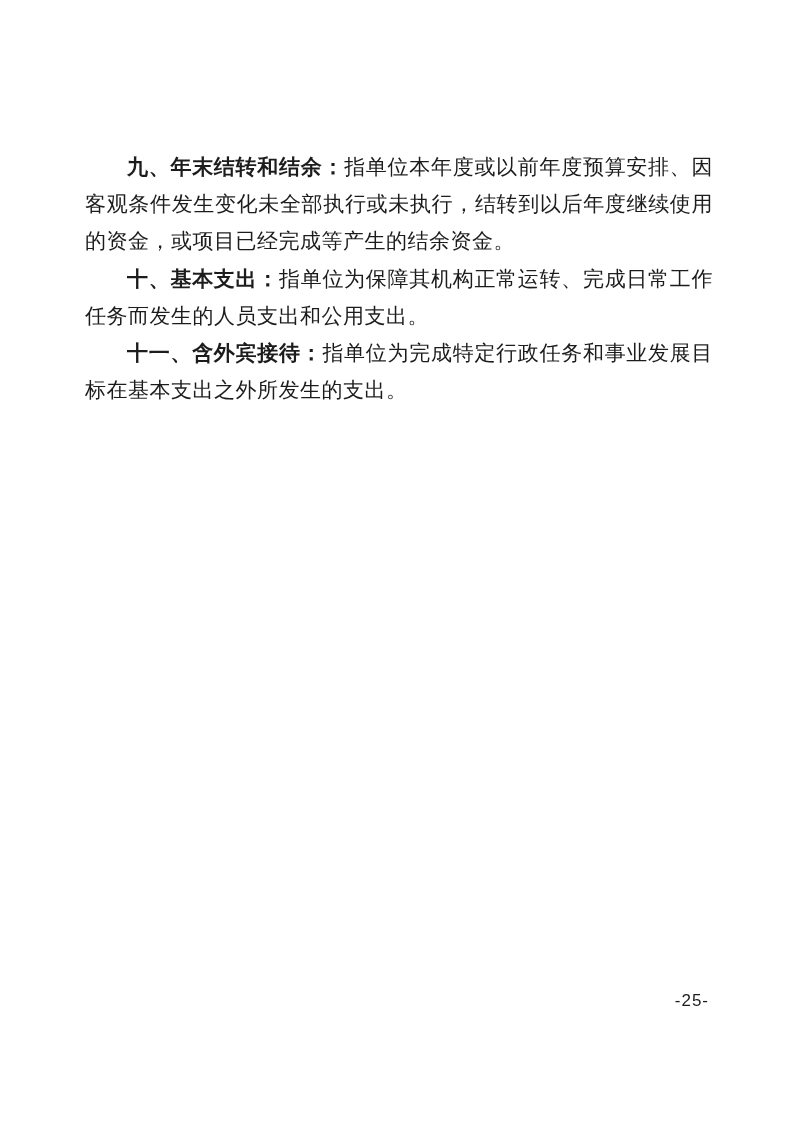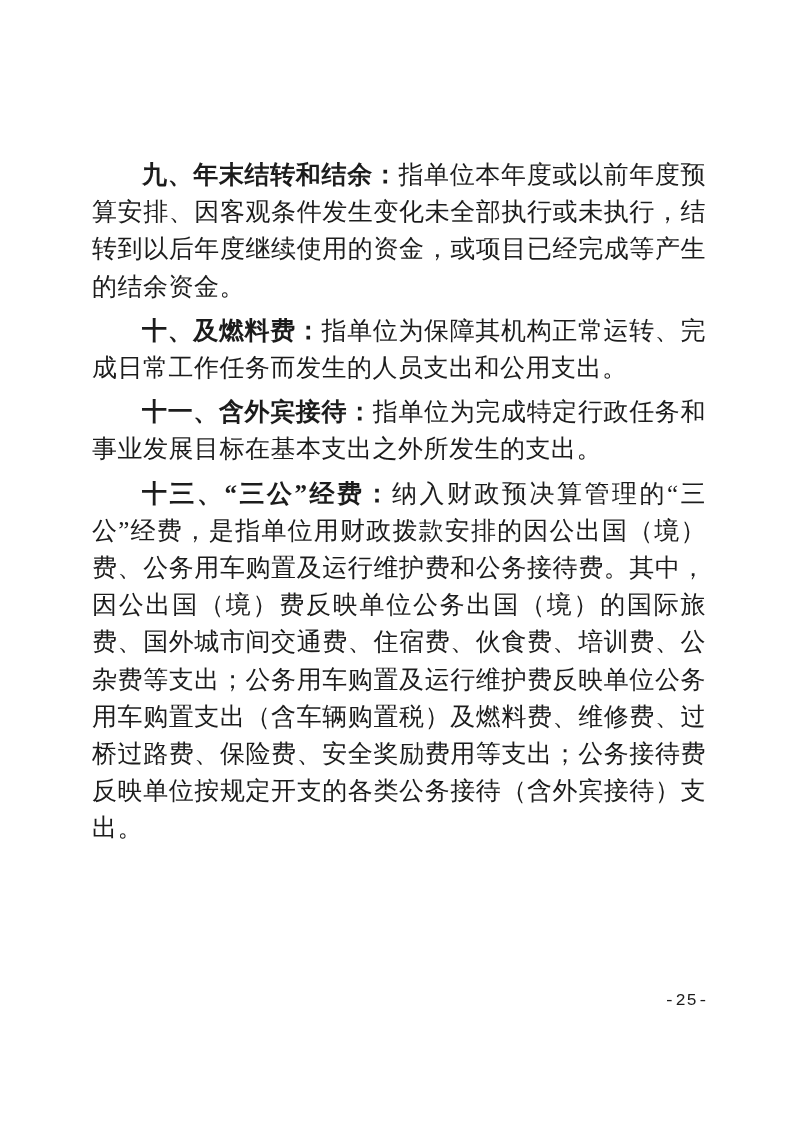--- a/index.html
+++ b/index.html
@@ -20,46 +20,45 @@
     inset: 0;
     background: #ffffff;
   }
   .content {
     position: absolute;
     top: 149px;
     left: 85px;
     width: 628px;
   }
   .content p {
-    margin: 7px;
+    margin: 0;
     padding: 0;
-    font-size: 25px;
+    font-size: 21px;
     line-height: 37.2px;
     text-align: justify;
     text-indent: 2em;
     letter-spacing: 0.5px;
     word-break: break-all;
   }
   .content p .lead {
     font-weight: 700;
   }
   .pagenum {
     position: absolute;
     top: 991px;
     right: 84px;
     font-size: 17px;
     letter-spacing: 1px;
     color: #1c1c1c;
-    font-family: Liberation Mono, monospace;
+    font-family: Liberation Sans, sans-serif;
   }
 </style>
 </head>
 <body>
 
 <div class="page">
   <div class="content">
     <p><b class="lead">九、年末结转和结余：</b><span>指单位本年度或以前年度预算安排、因客观条件发生变化未全部执行或未执行，结转到以后年度继续使用的资金，或项目已经完成等产生的结余资金。</span></p>
-    <p><b class="lead">十、及燃料费：</b><span>指单位为保障其机构正常运转、完成日常工作任务而发生的人员支出和公用支出。</span></p>
+    <p><b class="lead">十、基本支出：</b><span>指单位为保障其机构正常运转、完成日常工作任务而发生的人员支出和公用支出。</span></p>
     <p><b class="lead">十一、含外宾接待：</b><span>指单位为完成特定行政任务和事业发展目标在基本支出之外所发生的支出。</span></p>
-    <p><b class="lead">十三、“三公”经费：</b><span>纳入财政预决算管理的“三公”经费，是指单位用财政拨款安排的因公出国（境）费、公务用车购置及运行维护费和公务接待费。其中，因公出国（境）费反映单位公务出国（境）的国际旅费、国外城市间交通费、住宿费、伙食费、培训费、公杂费等支出；公务用车购置及运行维护费反映单位公务用车购置支出（含车辆购置税）及燃料费、维修费、过桥过路费、保险费、安全奖励费用等支出；公务接待费反映单位按规定开支的各类公务接待（含外宾接待）支出。</span></p>
   </div>
   <div class="pagenum">-25-</div>
 </div>
 
 </body></html>

